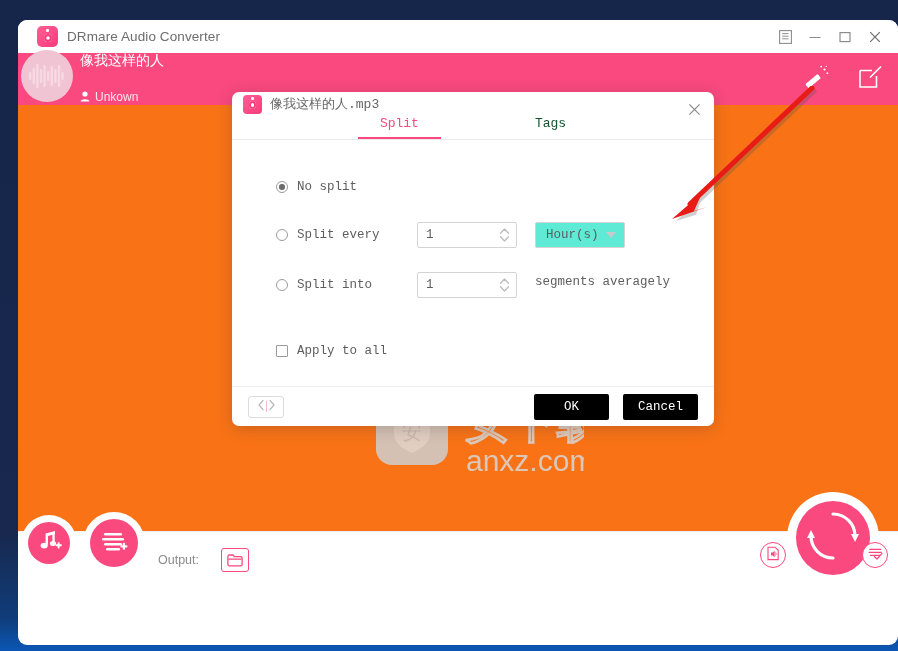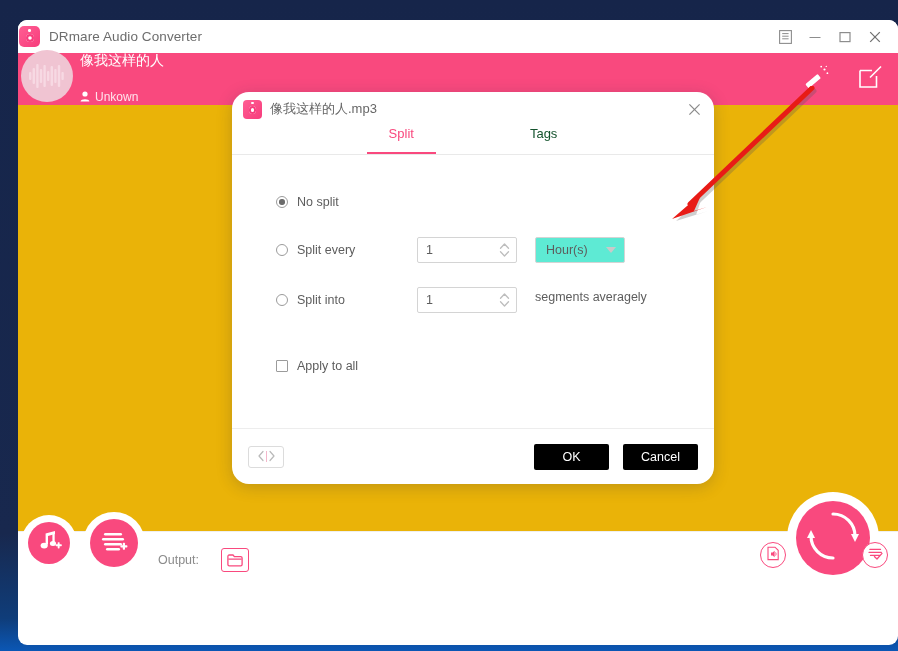--- a/index.html
+++ b/index.html
@@ -22,21 +22,21 @@
     background: #ffffff;
     border-radius: 9px 9px 9px 9px;
     overflow: hidden;
   }
 
   
   #titlebar {
     height: 33px;
     display: flex; align-items: center;
     background: #ffffff;
-    padding-left: 1px;
+    padding-left: 19px;
     position: relative;
   }
   .app-logo {
     width: 21px; height: 21px;
     border-radius: 5px;
     background: linear-gradient(135deg,#ff5e93 0%, #f73c7c 100%);
     position: relative; flex: none;
   }
   .app-logo::before {
     content: ""; position: absolute;
@@ -88,21 +88,21 @@
   #banner-artist { color: #ffe3ec; font-size: 12px; }
   .banner-icons {
     position: absolute; right: 14px; top: 0; height: 52px;
     display: flex; align-items: center; gap: 26px;
   }
 
   
   #workarea {
     position: relative;
     height: 483px;
-    background: #eab308;
+    background: #f97316;
   }
 
   
   #bottombar {
     position: absolute; left: 0; right: 0; bottom: 0;
     height: 57px;
     border-top: 1px solid #efefef;
     display: flex; align-items: center;
     padding-left: 140px;
     background: #fff;
@@ -156,26 +156,26 @@
     left: 338px; top: 282px;
     width: 228px; height: 92px;
     opacity: .85;
     pointer-events: none;
   }
 
   
   #split-dialog {
     position: absolute;
     left: 214px; top: 72px;
-    width: 482px; height: 392px;
+    width: 482px; height: 334px;
     background: #ffffff;
-    border-radius: 17px;
+    border-radius: 7px;
     box-shadow: 0 3px 16px rgba(40,40,60,.22);
     z-index: 30;
-    display: flex; flex-direction: column;
+    display: flex; flex-direction: column; font-family: Liberation Mono, monospace;
   }
   #dialog-titlebar {
     height: 34px;
     display: flex; align-items: center;
     padding-left: 11px;
     position: relative;
   }
   .dlg-logo {
     width: 19px; height: 19px; border-radius: 4px;
     background: linear-gradient(135deg,#ff5e93 0%, #f73c7c 100%);

